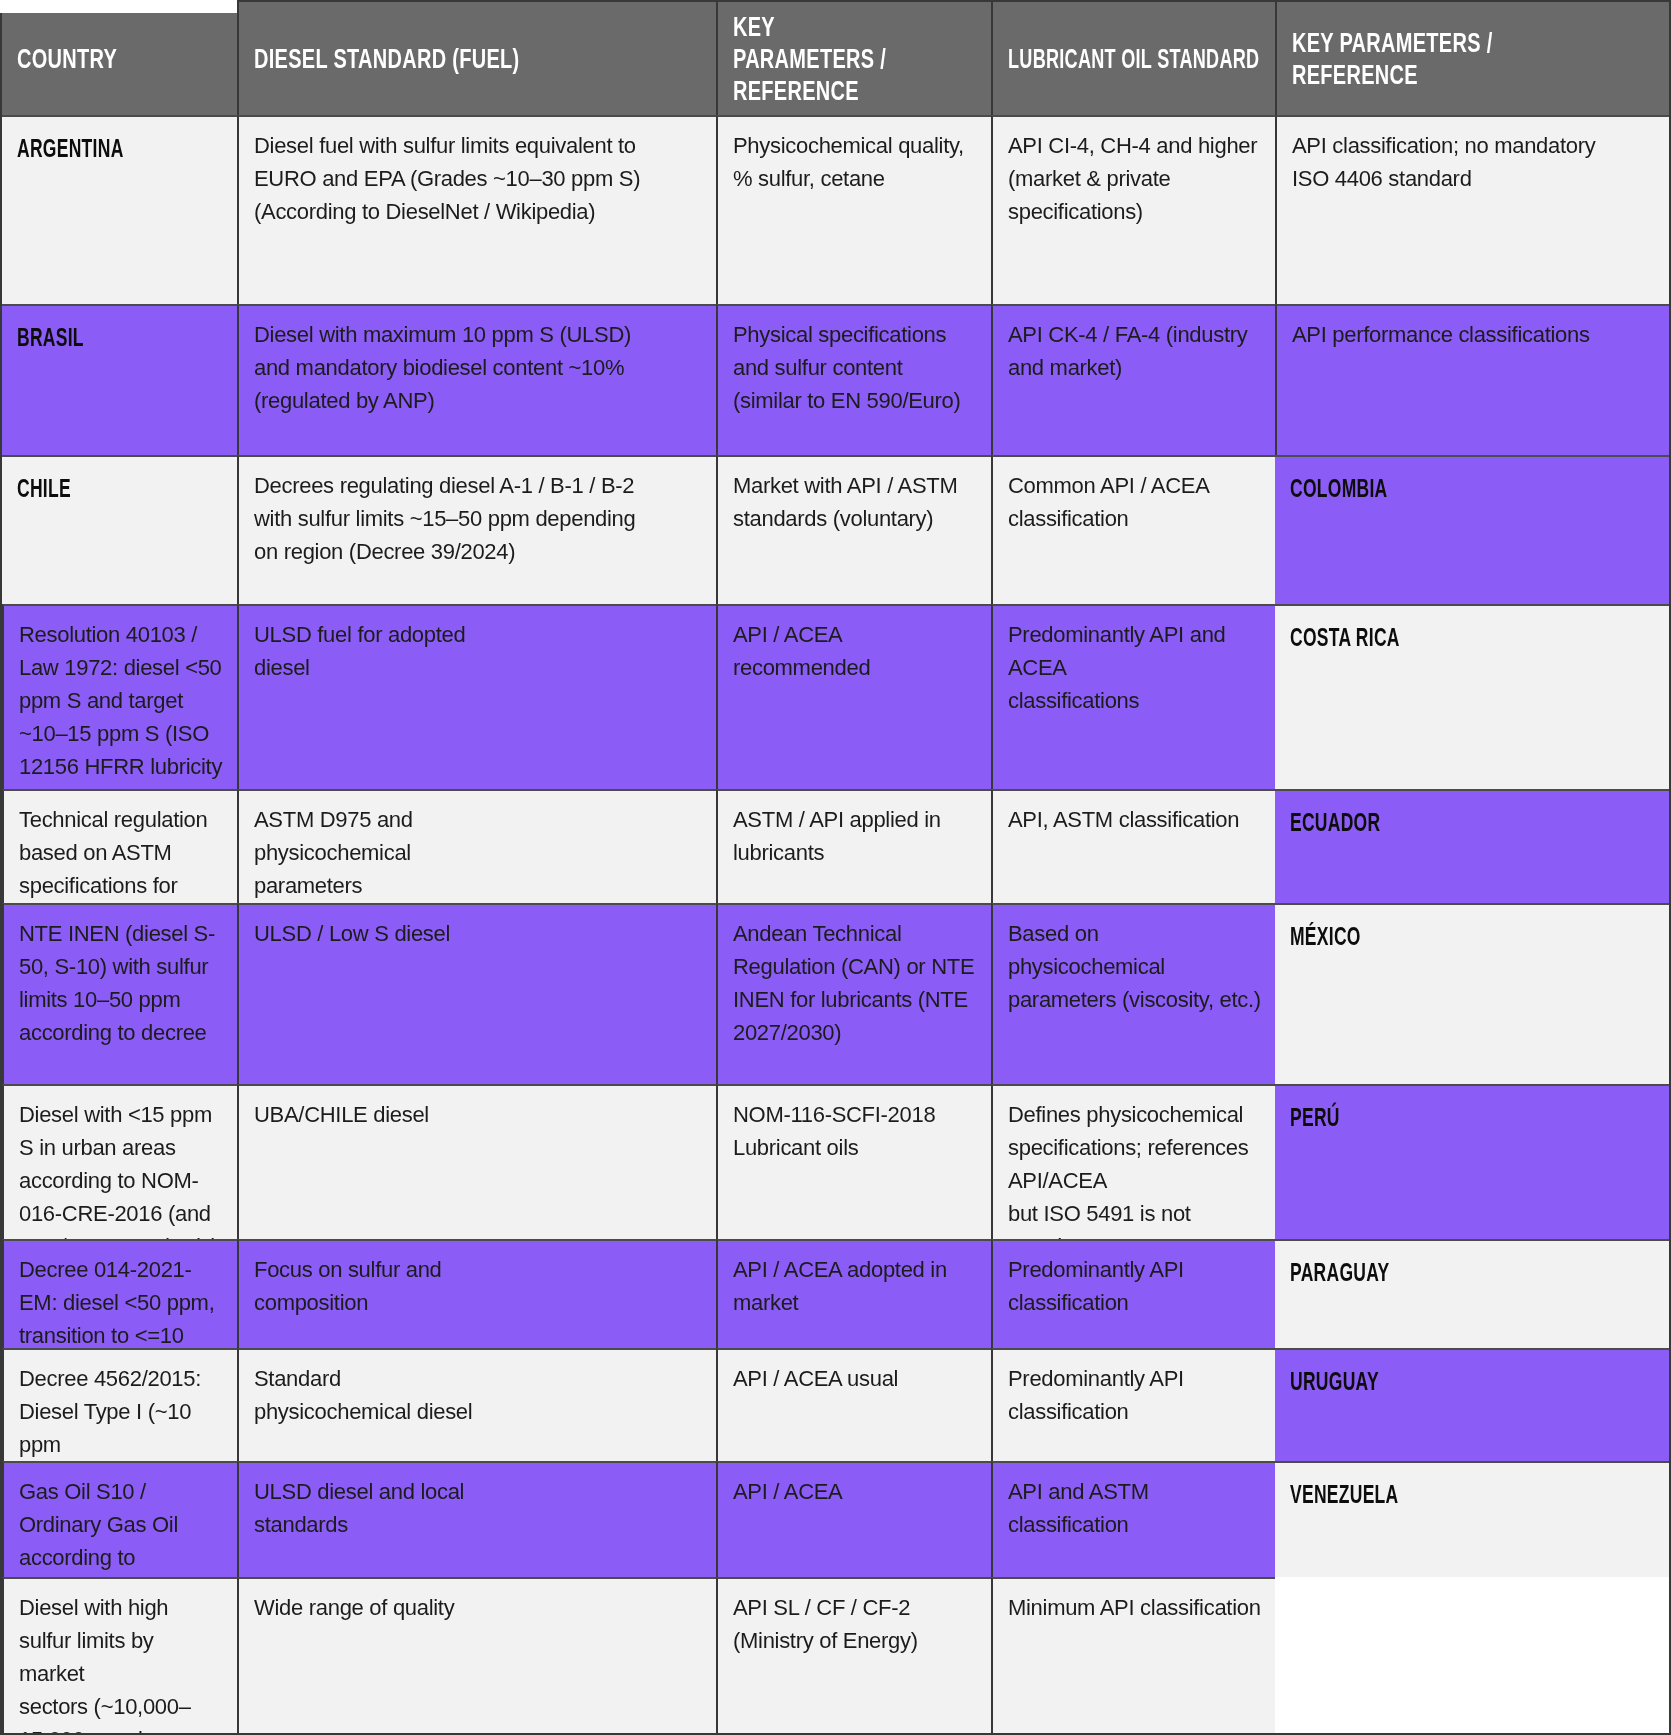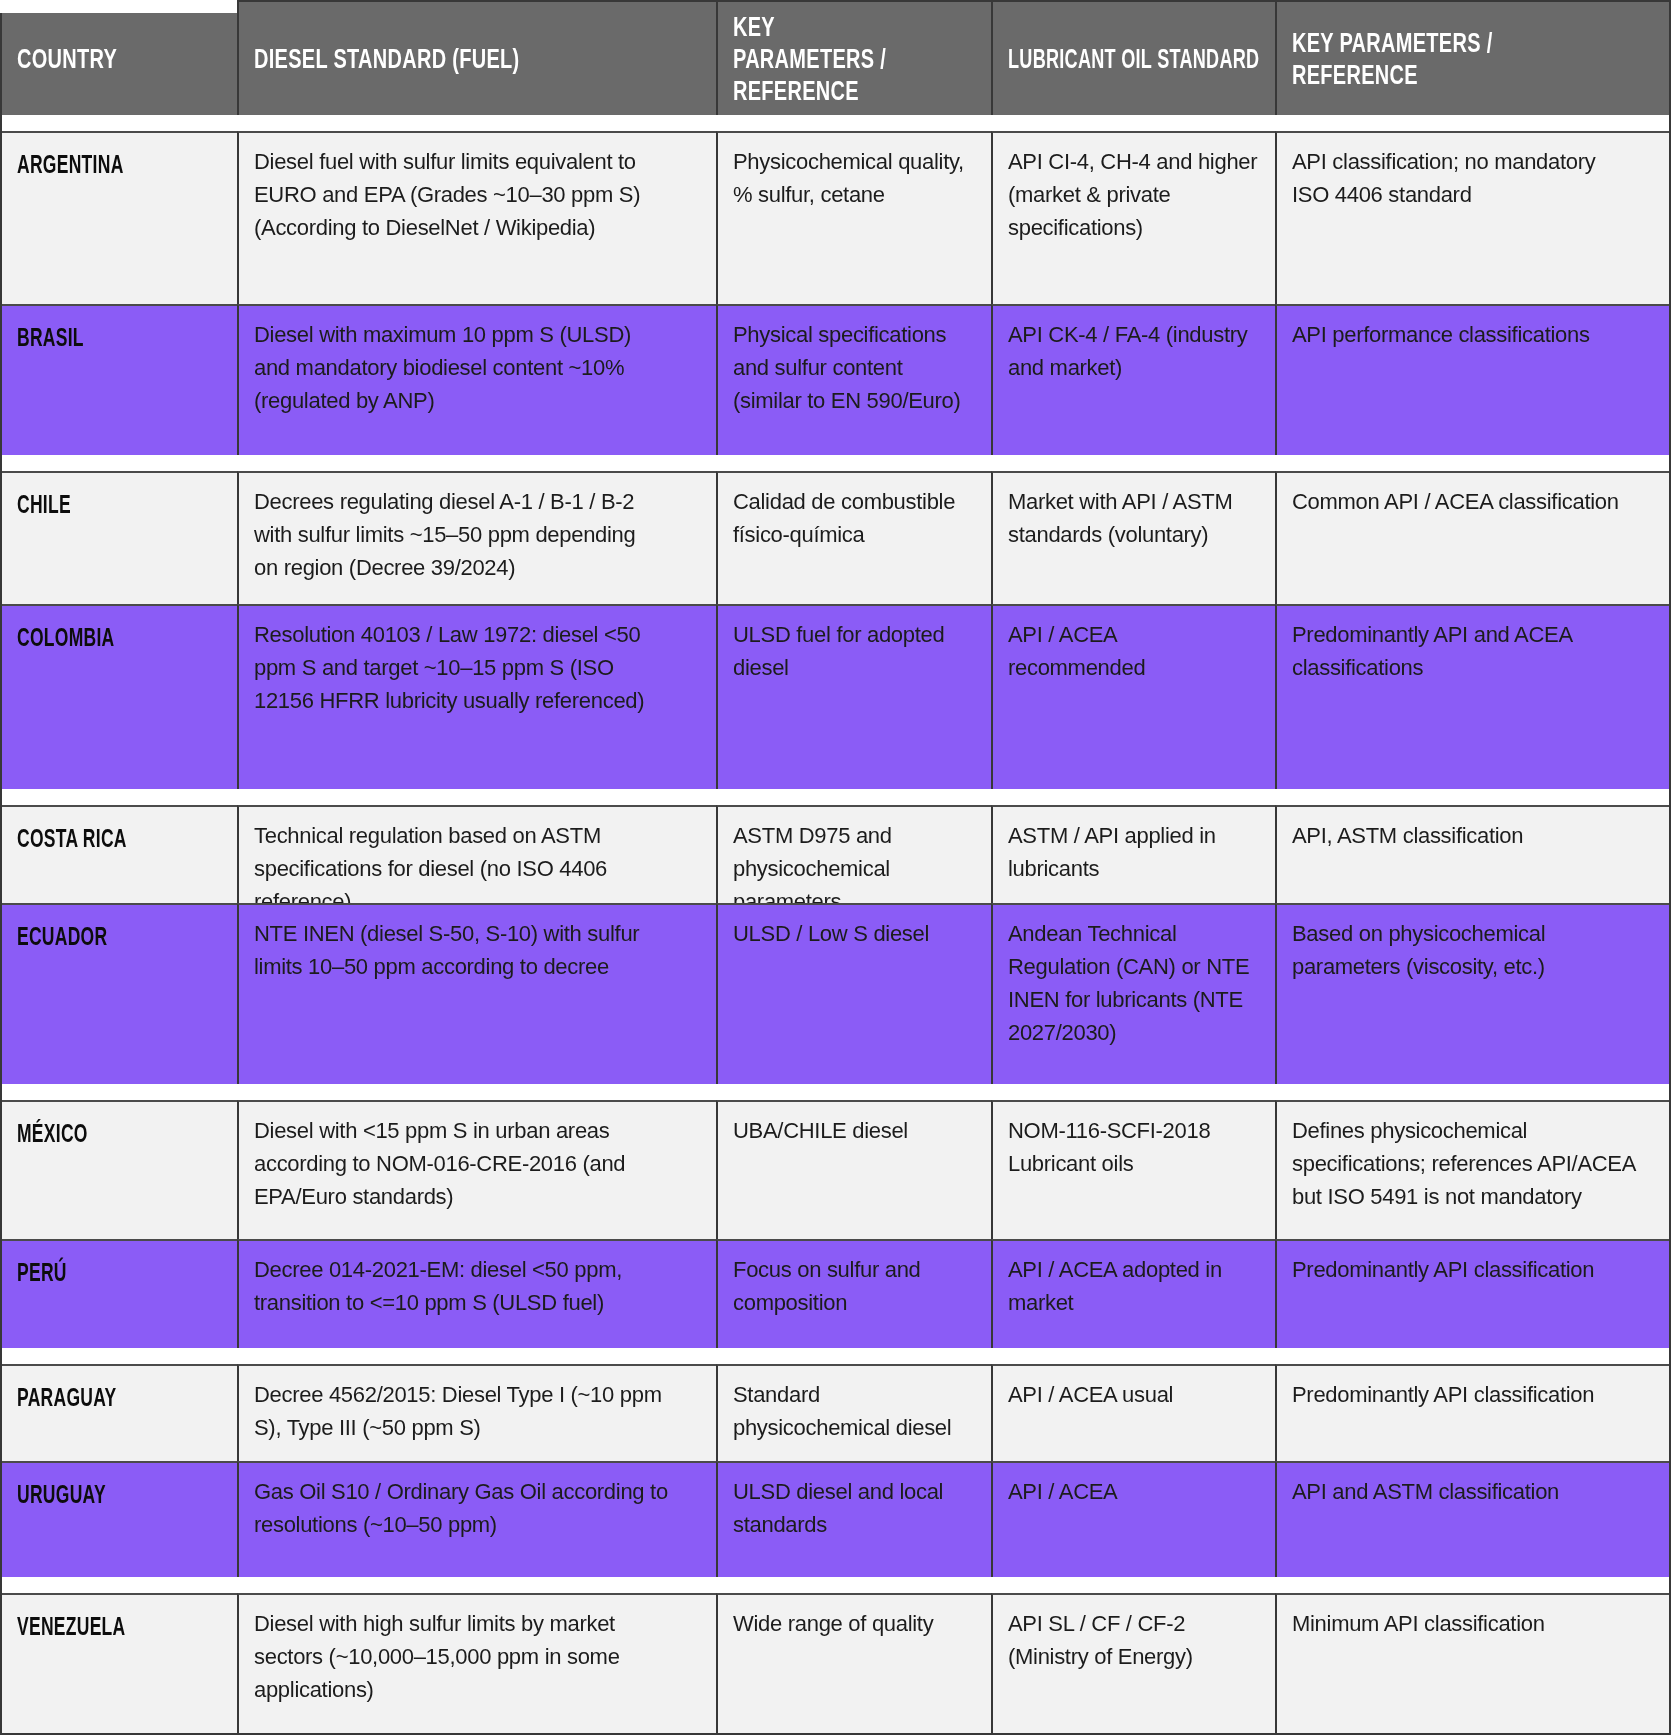--- a/index.html
+++ b/index.html
@@ -54,21 +54,21 @@
   .country {
     display: inline-block;
     transform: scaleX(0.70);
     transform-origin: 0 0;
     font-weight: 700;
     font-size: 25px;
     letter-spacing: 0.4px;
     color: #0d0d0d;
     white-space: nowrap;
   }
-  .shade { background: #f2f2f2; margin-top: 16px; }
+  .shade { background: #f2f2f2; }
   .plain { background: #8b5cf6; }
   .corner-gap {
     position: absolute; top: -2px; left: -2px;
     width: 237px; height: 13px;
     background: #ffffff; z-index: 3;
   }
 </style>
 </head>
 <body>
 
@@ -102,22 +102,20 @@
 and sulfur content
 (similar to EN 590/Euro)</div>
   <div class="cell plain">API CK-4 / FA-4 (industry
 and market)</div>
   <div class="cell plain">API performance classifications</div>
 
   <div class="cell c1 shade country-cell"><span class="country">CHILE</span></div>
   <div class="cell shade">Decrees regulating diesel A-1 / B-1 / B-2
 with sulfur limits ~15–50 ppm depending
 on region (Decree 39/2024)</div>
-  <div class="cell shade">Calidad de combustible
-físico-química</div>
   <div class="cell shade">Market with API / ASTM
 standards (voluntary)</div>
   <div class="cell shade">Common API / ACEA classification</div>
 
   <div class="cell c1 plain country-cell"><span class="country">COLOMBIA</span></div>
   <div class="cell plain">Resolution 40103 / Law 1972: diesel &lt;50
 ppm S and target ~10–15 ppm S (ISO
 12156 HFRR lubricity usually referenced)</div>
   <div class="cell plain">ULSD fuel for adopted
 diesel</div>

